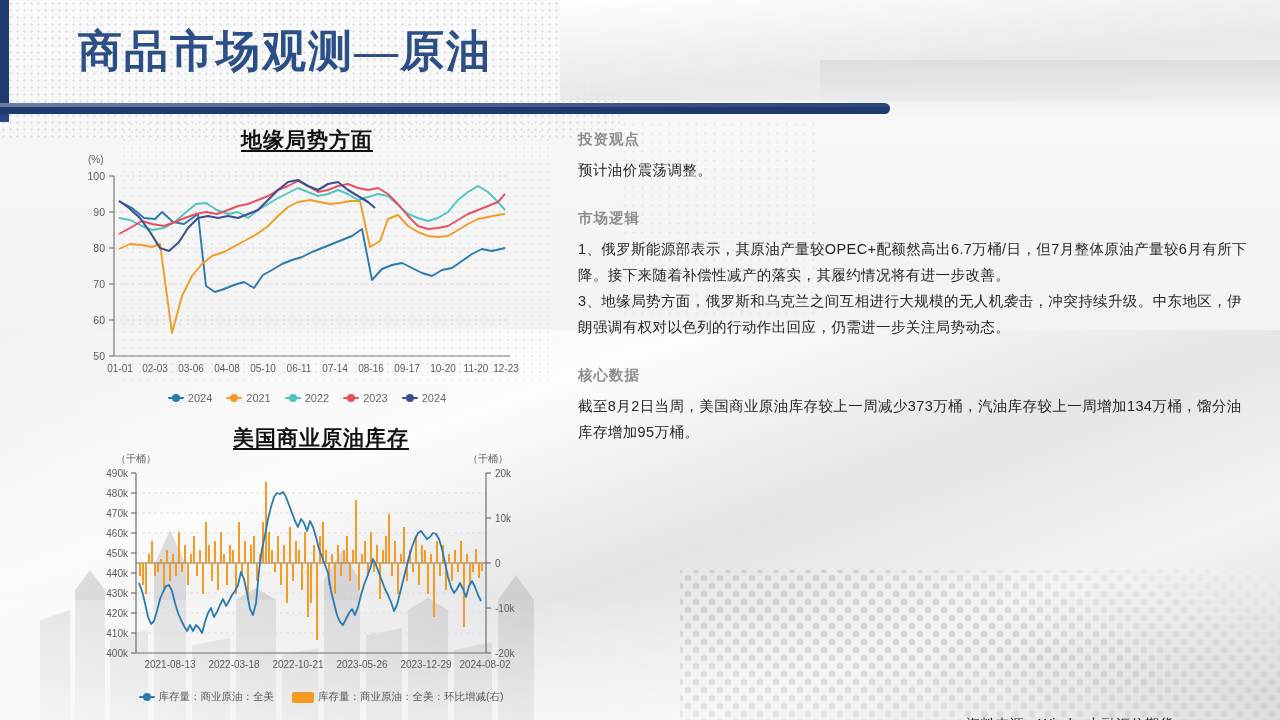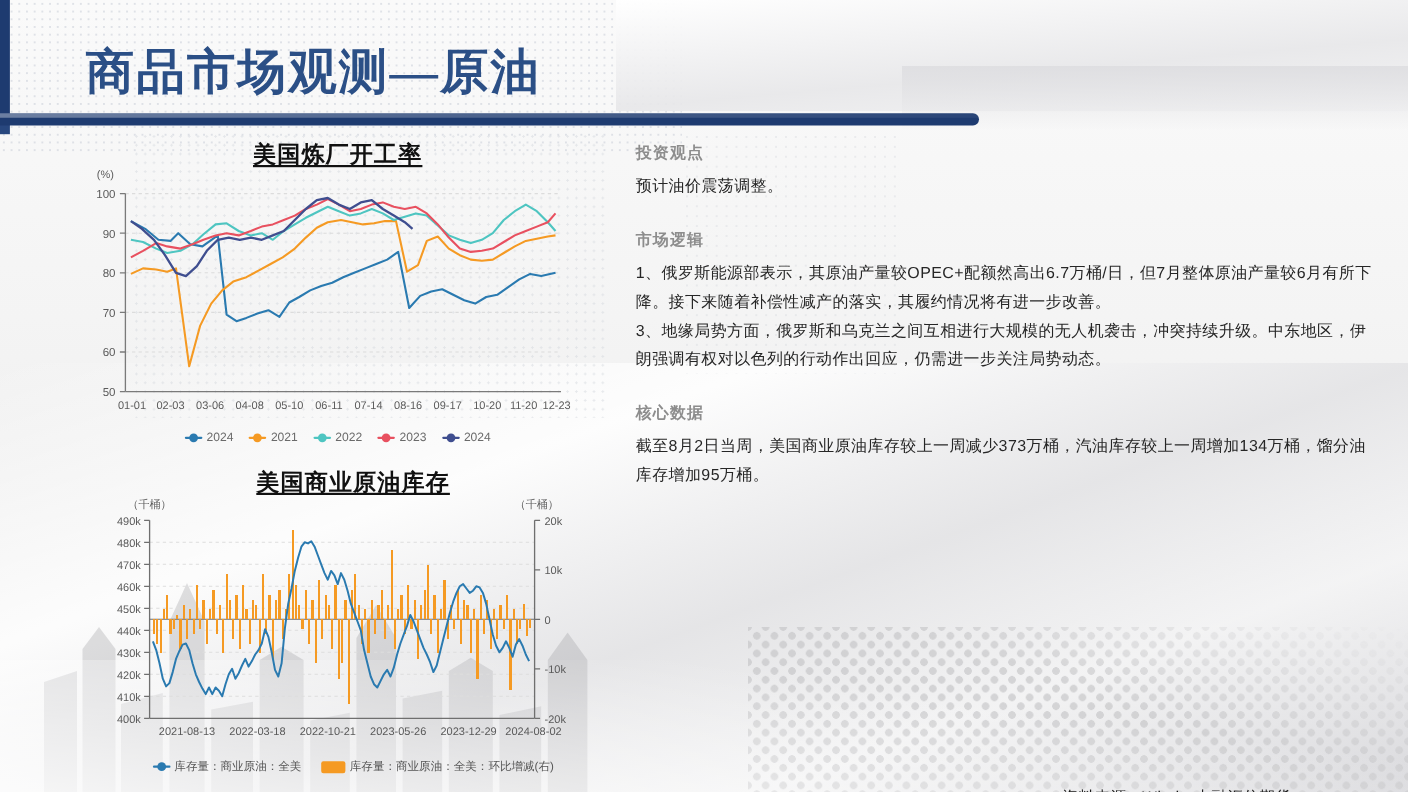--- a/index.html
+++ b/index.html
@@ -30,21 +30,21 @@
     background-size:16px 16px;background-position:0 0, 8px 8px;
     -webkit-mask-image:linear-gradient(200deg, rgba(0,0,0,0) 0%, rgba(0,0,0,.9) 45%, rgba(0,0,0,.95) 100%);
             mask-image:linear-gradient(200deg, rgba(0,0,0,0) 0%, rgba(0,0,0,.9) 45%, rgba(0,0,0,.95) 100%);
     opacity:.75;}
   .bg-streak{position:absolute;left:0;bottom:0;width:1280px;height:120px;
     background:linear-gradient(8deg, rgba(255,255,255,.8) 0%, rgba(255,255,255,0) 70%);}
 
   
   .left-edge{position:absolute;left:0;top:0;width:9px;height:108px;background:#1e3b70;}
   .left-edge-lo{position:absolute;left:0;top:108px;width:9px;height:14px;background:#28477e;}
-  .title{position:absolute;left:78px;top:36px;font-family:"Liberation Serif","DejaVu Serif",serif;
+  .title{position:absolute;left:78px;top:22px;font-family:"Liberation Serif","DejaVu Serif",serif;
     font-size:44px;font-weight:700;color:#2b4f86;letter-spacing:2px;white-space:nowrap;}
   .hrule-wrap{position:absolute;left:0;top:101px;width:920px;height:16px;}
   .hrule{position:absolute;left:0;top:2px;width:890px;height:11px;background:#1e3b70;
     border-radius:0 8px 8px 0;}
   .hrule-shine{position:absolute;left:0;top:2px;width:890px;height:4px;
     background:linear-gradient(90deg,rgba(255,255,255,.35),rgba(255,255,255,.05));
     border-radius:0 8px 0 0;}
   .hdr-gloss{position:absolute;left:560px;top:0;width:720px;height:101px;
     background:linear-gradient(175deg,rgba(255,255,255,.95),rgba(231,231,233,.9) 60%,rgba(243,243,244,.95));}
   .hdr-gloss2{position:absolute;left:820px;top:60px;width:460px;height:60px;
@@ -111,21 +111,21 @@
   <div class="hdr-gloss2"></div>
   <div class="left-edge"></div>
   <div class="left-edge-lo"></div>
   <div class="title">商品市场观测—原油</div>
   <div class="hrule-wrap">
     <div class="hrule"></div>
     <div class="hrule-shine"></div>
   </div>
 
   <div class="chart-card" style="left:72px;top:126px;width:470px;">
-    <div class="chart-title">美国炼厂开工率</div>
+    <div class="chart-title">地缘局势方面</div>
     <div style="position:relative;width:470px;height:232px;margin-top:2px;">
       <div class="axis-unit" style="left:16px;top:-2px;">(%)</div>
       <svg width="470" height="232" viewBox="0 0 470 232">
 
         <g stroke="#dcdcdc" stroke-width="1" stroke-dasharray="3,3">
           <line x1="42" y1="20" x2="438" y2="20"></line>
           <line x1="42" y1="56" x2="438" y2="56"></line>
           <line x1="42" y1="92" x2="438" y2="92"></line>
           <line x1="42" y1="128" x2="438" y2="128"></line>
           <line x1="42" y1="164" x2="438" y2="164"></line>

